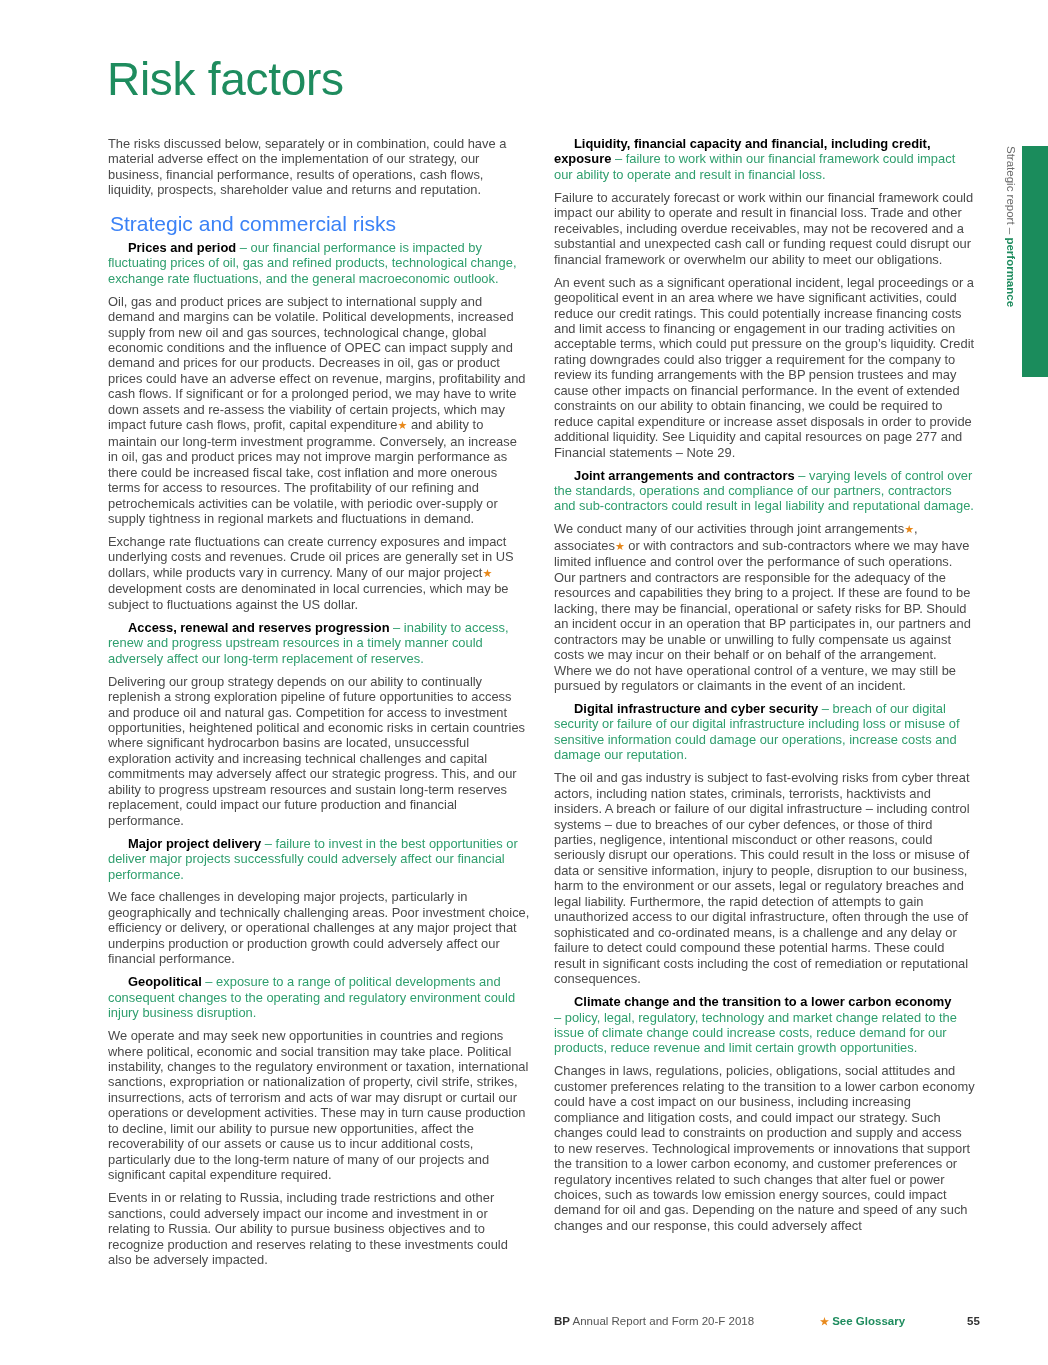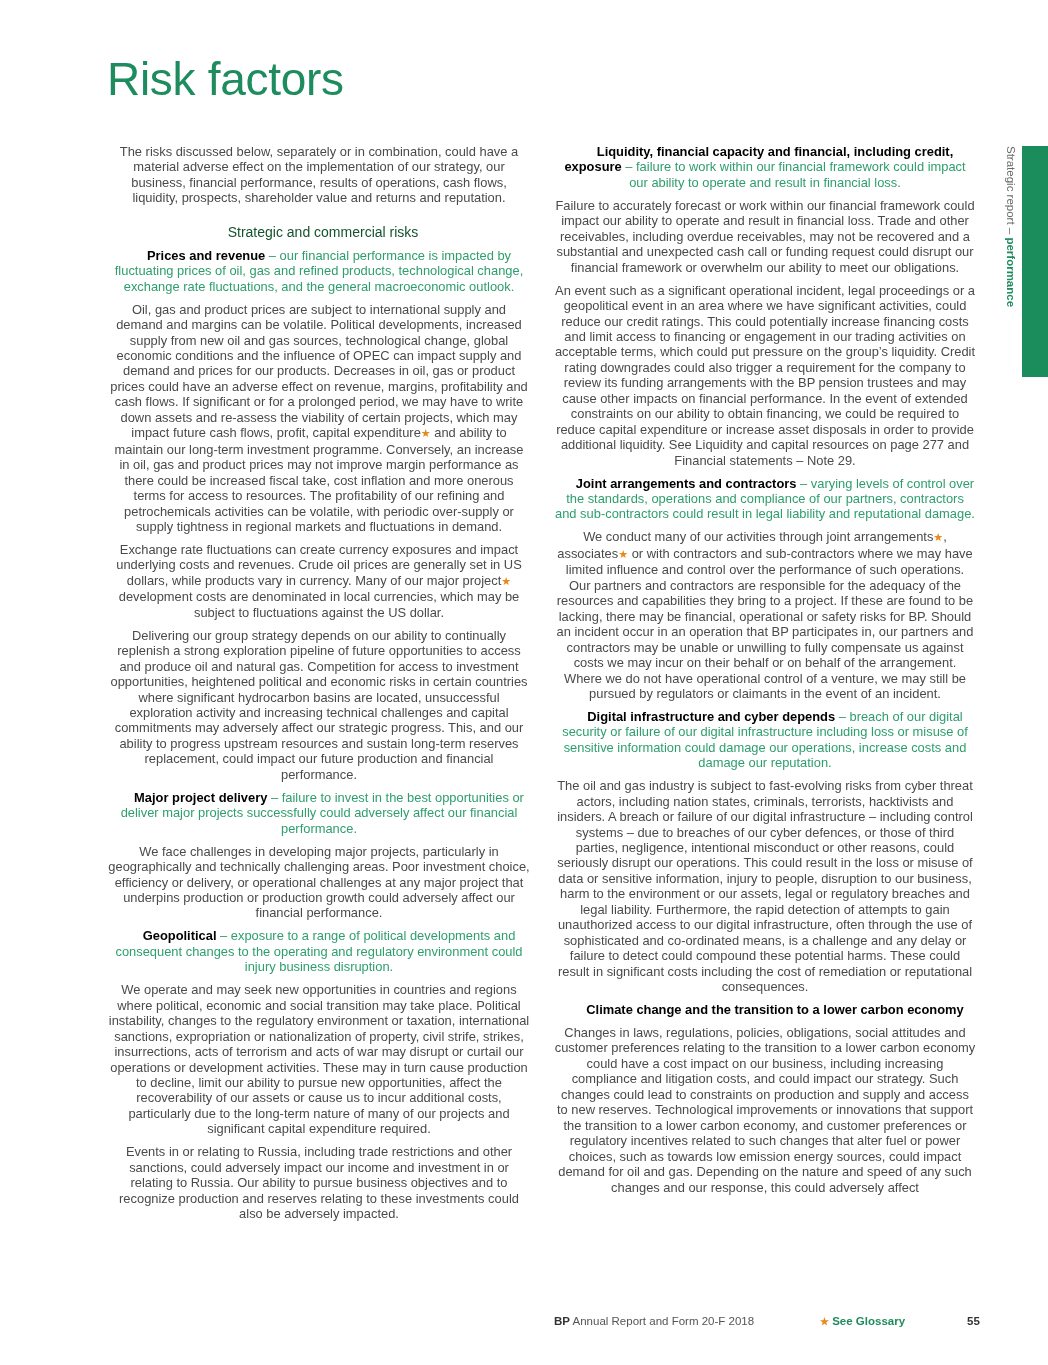--- a/index.html
+++ b/index.html
@@ -1,25 +1,25 @@
 <!DOCTYPE html>
 <html><head>
 <meta charset="utf-8">
 <style>
   html, body { margin: 0; padding: 0; background: #ffffff; }
   body { width: 1048px; height: 1365px; position: relative; overflow: hidden;
          font-family: "Liberation Sans", sans-serif; color: #4a4a4a; }
   .title { position: absolute; left: 107px; top: 52px; margin: 0;
            font-size: 46px; font-weight: normal; color: #1e8c5e; letter-spacing: -0.3px; }
-  .col { position: absolute; top: 144px; width: 422px; font-size: 12.9px; line-height: 15.45px; text-align: center; }
+  .col { position: absolute; top: 136px; width: 422px; font-size: 12.9px; line-height: 15.45px; }
   .col.left { left: 108px; }
   .col.right { left: 554px; }
   .col p { margin: 0 0 7.5px 0; }
   .intro { margin-bottom: 16px !important; }
-  .section-heading { font-size: 14px; line-height: 20px; color: #14532d; margin: 0 0 6px 8px; font-weight: normal; }
+  .section-heading { font-size: 21px; line-height: 20px; color: #3b82f6; margin: 0 0 6px 2px; font-weight: normal; }
   .risk-heading { color: #2e9e6d; }
   .risk-heading .risk-name { font-weight: bold; color: #000000; margin-left: 20px; }
   .star { color: #e8891c; font-size: 11px; }
   .side-tab { position: absolute; left: 1022px; top: 146px; width: 26px; height: 231px; background: #1b8c5c; }
   .side-label { position: absolute; left: 1001px; top: 146px; width: 16px; height: 170px; }
   .side-label span.rot { position: absolute; left: 16px; top: 0; transform-origin: 0 0; transform: rotate(90deg);
            white-space: nowrap; font-size: 11.5px; color: #6a6a6a; }
   .side-label b { color: #1e8c5e; }
   .footer { position: absolute; top: 1315px; font-size: 11.5px; color: #555; }
   .footer-report { left: 554px; }
@@ -35,44 +35,45 @@
 
 <div class="side-label">
   <span class="rot"><span>Strategic report – </span><b>performance</b></span>
 </div>
 <div class="side-tab"></div>
 
 <div class="col left">
   <p class="intro">The risks discussed below, separately or in combination, could have a material adverse effect on the implementation of our strategy, our business, financial performance, results of operations, cash flows, liquidity, prospects, shareholder value and returns and reputation.</p>
   <h2 class="section-heading">Strategic and commercial risks</h2>
 
-  <p class="risk-heading"><span class="risk-name">Prices and revenue</span><span> – our financial performance is impacted by fluctuating prices of oil, gas and refined products, technological change, exchange rate fluctuations, and the general macroeconomic outlook.</span></p>
+  <p class="risk-heading"><span class="risk-name">Prices and period</span><span> – our financial performance is impacted by fluctuating prices of oil, gas and refined products, technological change, exchange rate fluctuations, and the general macroeconomic outlook.</span></p>
   <p><span>Oil, gas and product prices are subject to international supply and demand and margins can be volatile. Political developments, increased supply from new oil and gas sources, technological change, global economic conditions and the influence of OPEC can impact supply and demand and prices for our products. Decreases in oil, gas or product prices could have an adverse effect on revenue, margins, profitability and cash flows. If significant or for a prolonged period, we may have to write down assets and re-assess the viability of certain projects, which may impact future cash flows, profit, capital expenditure</span><span class="star">★</span><span> and ability to maintain our long-term investment programme. Conversely, an increase in oil, gas and product prices may not improve margin performance as there could be increased fiscal take, cost inflation and more onerous terms for access to resources. The profitability of our refining and petrochemicals activities can be volatile, with periodic over-supply or supply tightness in regional markets and fluctuations in demand.</span></p>
   <p><span>Exchange rate fluctuations can create currency exposures and impact underlying costs and revenues. Crude oil prices are generally set in US dollars, while products vary in currency. Many of our major project</span><span class="star">★</span><span> development costs are denominated in local currencies, which may be subject to fluctuations against the US dollar.</span></p>
 
+  <p class="risk-heading"><span class="risk-name">Access, renewal and reserves progression</span><span> – inability to access, renew and progress upstream resources in a timely manner could adversely affect our long-term replacement of reserves.</span></p>
   <p>Delivering our group strategy depends on our ability to continually replenish a strong exploration pipeline of future opportunities to access and produce oil and natural gas. Competition for access to investment opportunities, heightened political and economic risks in certain countries where significant hydrocarbon basins are located, unsuccessful exploration activity and increasing technical challenges and capital commitments may adversely affect our strategic progress. This, and our ability to progress upstream resources and sustain long-term reserves replacement, could impact our future production and financial performance.</p>
 
   <p class="risk-heading"><span class="risk-name">Major project delivery</span><span> – failure to invest in the best opportunities or deliver major projects successfully could adversely affect our financial performance.</span></p>
   <p>We face challenges in developing major projects, particularly in geographically and technically challenging areas. Poor investment choice, efficiency or delivery, or operational challenges at any major project that underpins production or production growth could adversely affect our financial performance.</p>
 
   <p class="risk-heading"><span class="risk-name">Geopolitical</span><span> – exposure to a range of political developments and consequent changes to the operating and regulatory environment could injury business disruption.</span></p>
   <p>We operate and may seek new opportunities in countries and regions where political, economic and social transition may take place. Political instability, changes to the regulatory environment or taxation, international sanctions, expropriation or nationalization of property, civil strife, strikes, insurrections, acts of terrorism and acts of war may disrupt or curtail our operations or development activities. These may in turn cause production to decline, limit our ability to pursue new opportunities, affect the recoverability of our assets or cause us to incur additional costs, particularly due to the long-term nature of many of our projects and significant capital expenditure required.</p>
   <p>Events in or relating to Russia, including trade restrictions and other sanctions, could adversely impact our income and investment in or relating to Russia. Our ability to pursue business objectives and to recognize production and reserves relating to these investments could also be adversely impacted.</p>
 </div>
 
 <div class="col right">
   <p class="risk-heading"><span class="risk-name">Liquidity, financial capacity and financial, including credit, exposure</span><span> – failure to work within our financial framework could impact our ability to operate and result in financial loss.</span></p>
   <p>Failure to accurately forecast or work within our financial framework could impact our ability to operate and result in financial loss. Trade and other receivables, including overdue receivables, may not be recovered and a substantial and unexpected cash call or funding request could disrupt our financial framework or overwhelm our ability to meet our obligations.</p>
   <p>An event such as a significant operational incident, legal proceedings or a geopolitical event in an area where we have significant activities, could reduce our credit ratings. This could potentially increase financing costs and limit access to financing or engagement in our trading activities on acceptable terms, which could put pressure on the group’s liquidity. Credit rating downgrades could also trigger a requirement for the company to review its funding arrangements with the BP pension trustees and may cause other impacts on financial performance. In the event of extended constraints on our ability to obtain financing, we could be required to reduce capital expenditure or increase asset disposals in order to provide additional liquidity. See Liquidity and capital resources on page 277 and Financial statements – Note 29.</p>
 
   <p class="risk-heading"><span class="risk-name">Joint arrangements and contractors</span><span> – varying levels of control over the standards, operations and compliance of our partners, contractors and sub-contractors could result in legal liability and reputational damage.</span></p>
   <p><span>We conduct many of our activities through joint arrangements</span><span class="star">★</span><span>, associates</span><span class="star">★</span><span> or with contractors and sub-contractors where we may have limited influence and control over the performance of such operations. Our partners and contractors are responsible for the adequacy of the resources and capabilities they bring to a project. If these are found to be lacking, there may be financial, operational or safety risks for BP. Should an incident occur in an operation that BP participates in, our partners and contractors may be unable or unwilling to fully compensate us against costs we may incur on their behalf or on behalf of the arrangement. Where we do not have operational control of a venture, we may still be pursued by regulators or claimants in the event of an incident.</span></p>
 
-  <p class="risk-heading"><span class="risk-name">Digital infrastructure and cyber depends</span><span> – breach of our digital security or failure of our digital infrastructure including loss or misuse of sensitive information could damage our operations, increase costs and damage our reputation.</span></p>
+  <p class="risk-heading"><span class="risk-name">Digital infrastructure and cyber security</span><span> – breach of our digital security or failure of our digital infrastructure including loss or misuse of sensitive information could damage our operations, increase costs and damage our reputation.</span></p>
   <p>The oil and gas industry is subject to fast-evolving risks from cyber threat actors, including nation states, criminals, terrorists, hacktivists and insiders. A breach or failure of our digital infrastructure – including control systems – due to breaches of our cyber defences, or those of third parties, negligence, intentional misconduct or other reasons, could seriously disrupt our operations. This could result in the loss or misuse of data or sensitive information, injury to people, disruption to our business, harm to the environment or our assets, legal or regulatory breaches and legal liability. Furthermore, the rapid detection of attempts to gain unauthorized access to our digital infrastructure, often through the use of sophisticated and co-ordinated means, is a challenge and any delay or failure to detect could compound these potential harms. These could result in significant costs including the cost of remediation or reputational consequences.</p>
 
-  <p class="risk-heading"><span class="risk-name">Climate change and the transition to a lower carbon economy</span><br></p>
+  <p class="risk-heading"><span class="risk-name">Climate change and the transition to a lower carbon economy</span><br><span> – policy, legal, regulatory, technology and market change related to the issue of climate change could increase costs, reduce demand for our products, reduce revenue and limit certain growth opportunities.</span></p>
   <p>Changes in laws, regulations, policies, obligations, social attitudes and customer preferences relating to the transition to a lower carbon economy could have a cost impact on our business, including increasing compliance and litigation costs, and could impact our strategy. Such changes could lead to constraints on production and supply and access to new reserves. Technological improvements or innovations that support the transition to a lower carbon economy, and customer preferences or regulatory incentives related to such changes that alter fuel or power choices, such as towards low emission energy sources, could impact demand for oil and gas. Depending on the nature and speed of any such changes and our response, this could adversely affect</p>
 </div>
 
 <div class="footer footer-report"><b>BP</b><span> Annual Report and Form 20-F 2018</span></div>
 <div class="footer footer-glossary"><span class="star">★</span><span> See Glossary</span></div>
 <div class="footer footer-page">55</div>
 
 </body></html>

